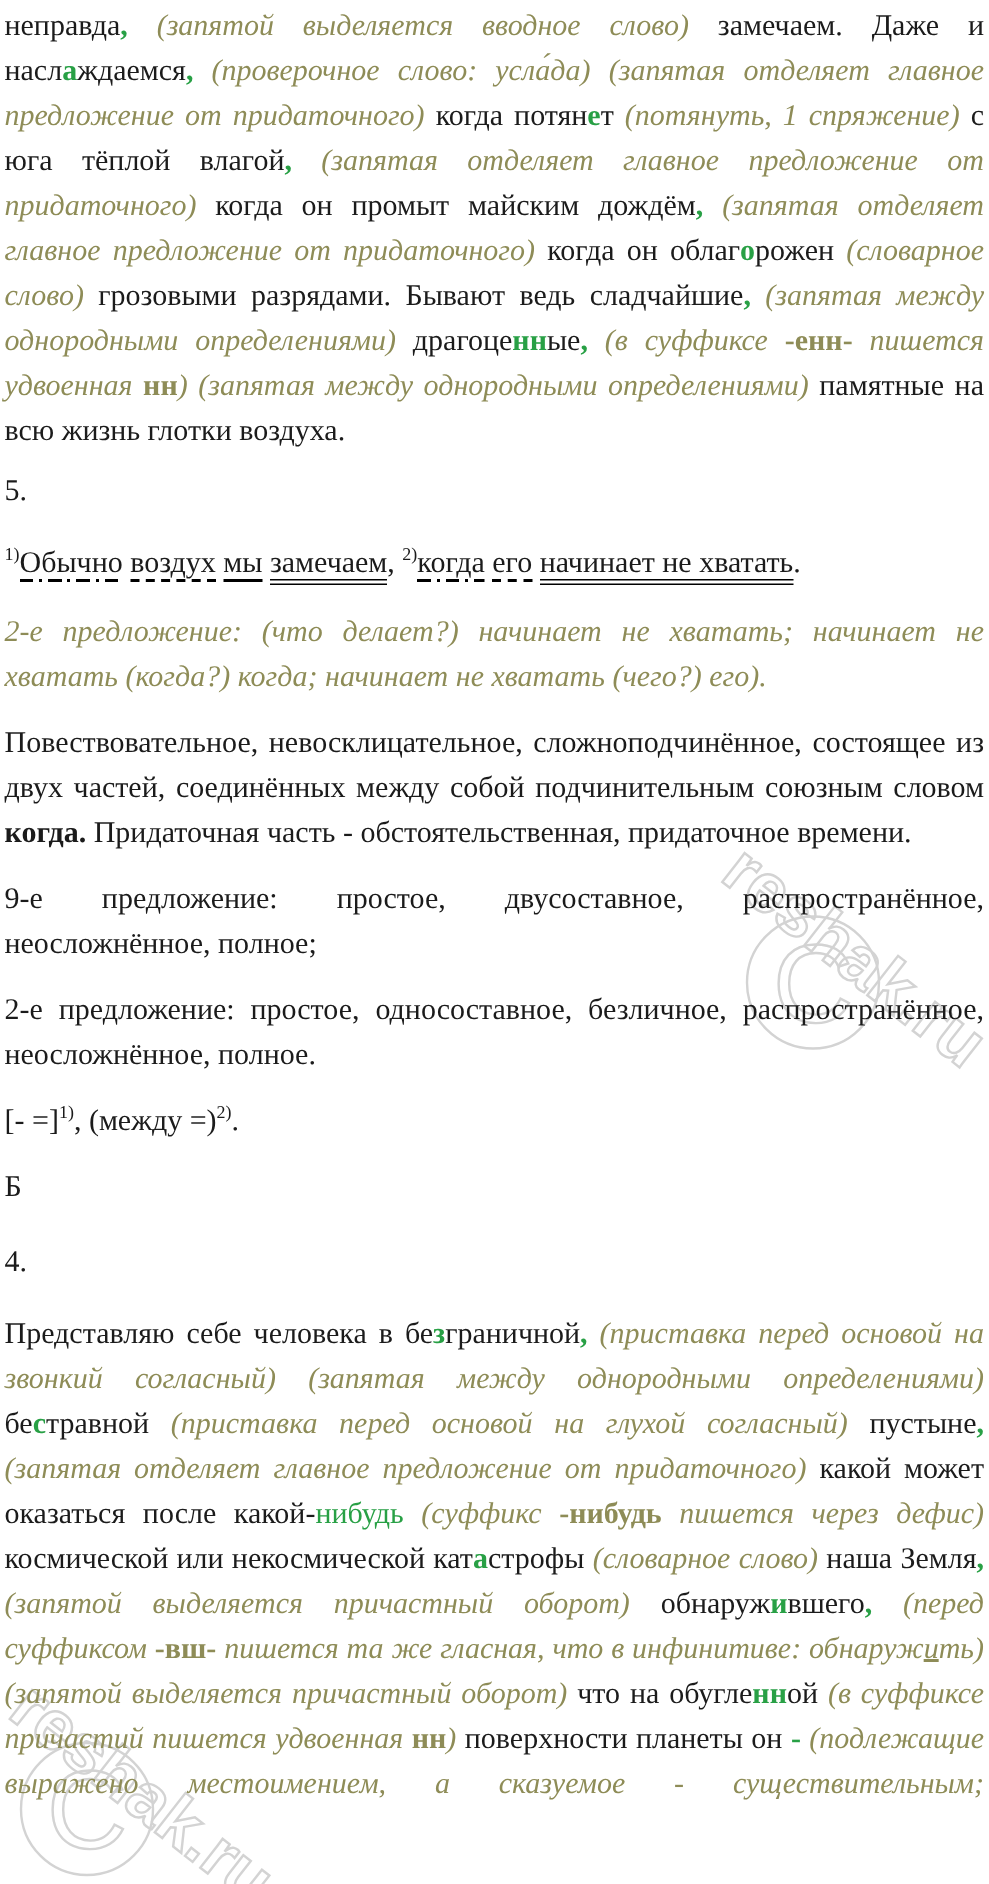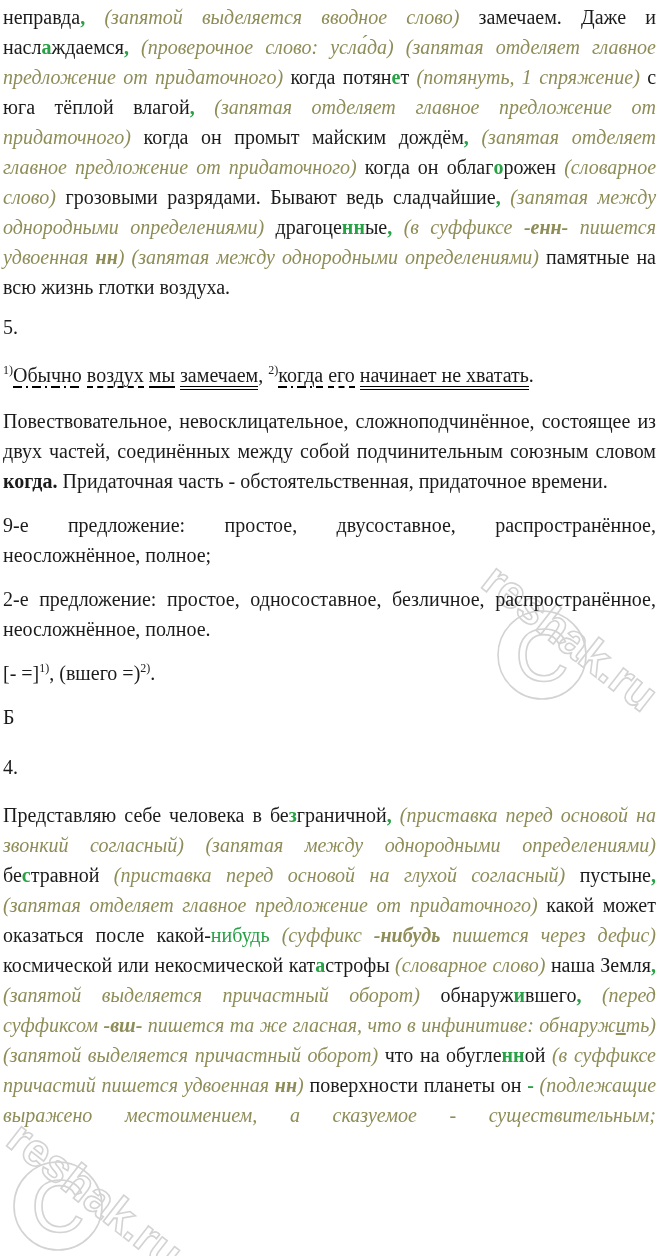--- a/index.html
+++ b/index.html
@@ -22,21 +22,21 @@
   .annot-block{color:var(--olive);font-style:italic;}
   .task-num{margin:8px 0 18px 0;}
   .sentence-line{margin:4px 0 16px 0;}
   .gap-md{margin-bottom:14px;}
   .gap-lg{margin-bottom:20px;}
 
   
   .rs-b{color:var(--ink);}
   .rs-bb{color:var(--ink);font-weight:bold;}
   .rs-o{color:var(--olive);font-style:italic;}
-  .rs-ob{color:var(--olive);font-style:italic;font-weight:bold;}
+  .rs-ob{color:var(--olive);font-weight:bold;}
   .rs-ou{color:var(--olive);font-style:italic;text-decoration:underline;}
   .rs-g{color:var(--green);font-weight:bold;}
   .rs-gb{color:var(--green);font-weight:normal;}
   .rs-sup{vertical-align:super;font-size:12px;line-height:0;}
 
   
   .rs-us{border-bottom:2px solid #000;text-align:right;}
   .rs-udb{border-bottom:4px double #000;margin-top:28px;}
   .rs-uda{border-bottom:2px dashed #000;}
   .rs-udd{
@@ -70,28 +70,29 @@
 
 <div class="page">
 
   <p class="just"><span class="rs-b">неправда</span><span class="rs-g">,</span><span class="rs-o"> (запятой выделяется вводное слово) </span><span class="rs-b">замечаем. Даже и насл</span><span class="rs-g">а</span><span class="rs-b">ждаемся</span><span class="rs-g">,</span><span class="rs-o"> (проверочное слово: усла́да) (запятая отделяет главное предложение от придаточного) </span><span class="rs-b">когда потян</span><span class="rs-g">е</span><span class="rs-b">т </span><span class="rs-o">(потянуть, 1 спряжение) </span><span class="rs-b">с юга тёплой влагой</span><span class="rs-g">,</span><span class="rs-o"> (запятая отделяет главное предложение от придаточного) </span><span class="rs-b">когда он промыт майским дождём</span><span class="rs-g">,</span><span class="rs-o"> (запятая отделяет главное предложение от придаточного) </span><span class="rs-b">когда он облаг</span><span class="rs-g">о</span><span class="rs-b">рожен </span><span class="rs-o">(словарное слово) </span><span class="rs-b">грозовыми разрядами. Бывают ведь сладчайшие</span><span class="rs-g">,</span><span class="rs-o"> (запятая между однородными определениями) </span><span class="rs-b">драгоце</span><span class="rs-g">нн</span><span class="rs-b">ые</span><span class="rs-g">,</span><span class="rs-o"> (в суффиксе </span><span class="rs-ob">-енн-</span><span class="rs-o"> пишется удвоенная </span><span class="rs-ob">нн</span><span class="rs-o">) (запятая между однородными определениями) </span><span class="rs-b">памятные на всю жизнь глотки воздуха.</span></p>
 
   <p class="task-num">5.</p>
 
   <p class="sentence-line"><span class="rs-sup">1)</span><span class="rs-udd">Обычно</span><span class="rs-b"> </span><span class="rs-uda">воздух</span><span class="rs-b"> </span><span class="rs-us">мы</span><span class="rs-b"> </span><span class="rs-udb">замечаем</span><span class="rs-b">, </span><span class="rs-sup">2)</span><span class="rs-udd">когда</span><span class="rs-b"> </span><span class="rs-uda">его</span><span class="rs-b"> </span><span class="rs-udb">начинает не хватать</span><span class="rs-b">.</span></p>
 
 
+  <p class="just annot-block gap-md">2-е предложение: (что делает?) начинает не хватать; начинает не хватать (когда?) когда; начинает не хватать (чего?) его).</p>
 
   <p class="just gap-md"><span class="rs-b">Повествовательное, невосклицательное, сложноподчинённое, состоящее из двух частей, соединённых между собой подчинительным союзным словом </span><span class="rs-bb">когда.</span><span class="rs-b"> Придаточная часть - обстоятельственная, придаточное времени.</span></p>
 
   <p class="just gap-md">9-е предложение: простое, двусоставное, распространённое, неосложнённое, полное;</p>
 
   <p class="just gap-md">2-е предложение: простое, односоставное, безличное, распространённое, неосложнённое, полное.</p>
 
-  <p class="gap-md"><span class="rs-b">[- =]</span><span class="rs-sup">1)</span><span class="rs-b">, (вшего =)</span><span class="rs-sup">2)</span><span class="rs-b">.</span></p>
+  <p class="gap-md"><span class="rs-b">[- =]</span><span class="rs-sup">1)</span><span class="rs-b">, (между =)</span><span class="rs-sup">2)</span><span class="rs-b">.</span></p>
 
   <p class="gap-lg">Б</p>
 
   <p class="task-num">4.</p>
 
   <p class="just-all"><span class="rs-b">Представляю себе человека в бе</span><span class="rs-g">з</span><span class="rs-b">граничной</span><span class="rs-g">,</span><span class="rs-o"> (приставка перед основой на звонкий согласный) (запятая между однородными определениями) </span><span class="rs-b">бе</span><span class="rs-g">с</span><span class="rs-b">травной </span><span class="rs-o">(приставка перед основой на глухой согласный) </span><span class="rs-b">пустыне</span><span class="rs-g">,</span><span class="rs-o"> (запятая отделяет главное предложение от придаточного) </span><span class="rs-b">какой может оказаться после какой-</span><span class="rs-gb">нибудь</span><span class="rs-b"> </span><span class="rs-o">(суффикс </span><span class="rs-ob">-нибудь</span><span class="rs-o"> пишется через дефис) </span><span class="rs-b">космической или некосмической кат</span><span class="rs-g">а</span><span class="rs-b">строфы </span><span class="rs-o">(словарное слово) </span><span class="rs-b">наша Земля</span><span class="rs-g">,</span><span class="rs-o"> (запятой выделяется причастный оборот) </span><span class="rs-b">обнаруж</span><span class="rs-g">и</span><span class="rs-b">вшего</span><span class="rs-g">,</span><span class="rs-o"> (перед суффиксом </span><span class="rs-ob">-вш-</span><span class="rs-o"> пишется та же гласная, что в инфинитиве: обнаруж</span><span class="rs-ou">и</span><span class="rs-o">ть) (запятой выделяется причастный оборот) </span><span class="rs-b">что на обугле</span><span class="rs-g">нн</span><span class="rs-b">ой </span><span class="rs-o">(в суффиксе причастий пишется удвоенная </span><span class="rs-ob">нн</span><span class="rs-o">) </span><span class="rs-b">поверхности планеты он </span><span class="rs-g">-</span><span class="rs-o"> (подлежащие выражено местоимением, а сказуемое - существительным;</span></p>
 
 </div>
 
 </body></html>

